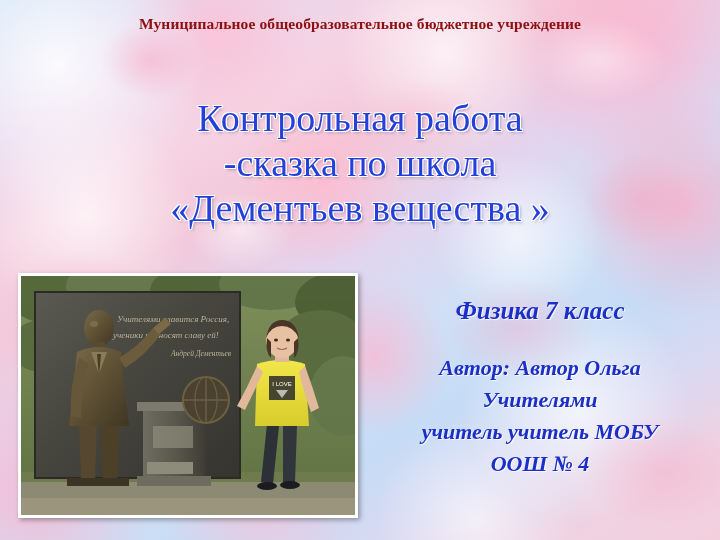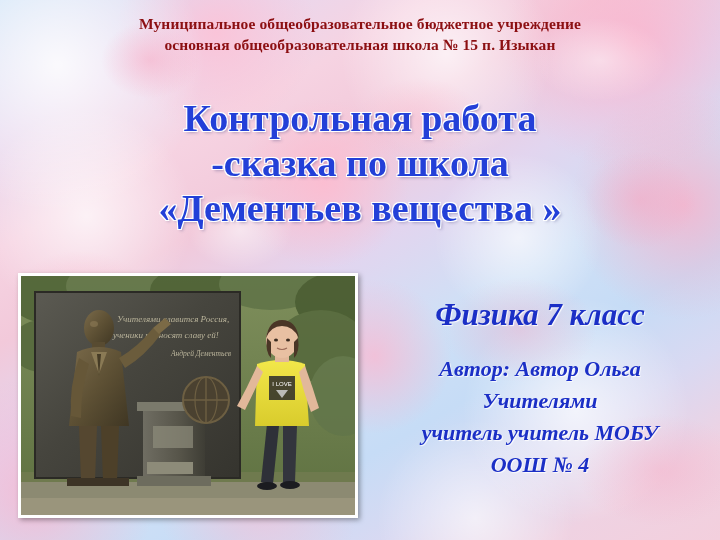--- a/index.html
+++ b/index.html
@@ -87,21 +87,21 @@
     top: 96px;
     left: 50%;
     transform: translateX(-50%);
     width: 700px;
     text-align: center;
     z-index: 5;
   }
   #title .tline {
     display: block;
     font-family: "Liberation Serif", serif;
-    font-weight: bold;
+    font-weight: normal;
     font-size: 38px;
     line-height: 1.18;
     color: #2340d8;
     -webkit-text-stroke: 1.4px #ffffff;
     paint-order: stroke fill;
     text-shadow:
       1px 1px 0 #ffffff,
       -1px 1px 0 #ffffff,
       1px -1px 0 #ffffff,
       -1px -1px 0 #ffffff,
@@ -129,45 +129,44 @@
     top: 296px;
     width: 336px;
     text-align: center;
     z-index: 5;
     color: #1a2fc4;
   }
   #subject {
     font-family: "Liberation Serif", serif;
     font-style: italic;
     font-weight: bold;
-    font-size: 31px;
+    font-size: 25px;
     line-height: 1.2;
     color: #1b2fc6;
     text-shadow: 1px 1px 1px rgba(255,255,255,0.9);
-    margin-bottom: 20px;
+    margin-bottom: 26px;
   }
   #author {
     font-family: "Liberation Serif", serif;
     font-style: italic;
     font-weight: bold;
     font-size: 22px;
     line-height: 1.45;
     color: #1b2fc6;
     text-shadow: 1px 1px 1px rgba(255,255,255,0.9);
   }
   #author .aline { display: block; }
 </style>
 </head>
 <body>
 
 <div id="slide">
 
   <div id="header">
     <span class="line">Муниципальное общеобразовательное бюджетное  учреждение</span>
-    <span class="line">основная  общеобразовательная  школа № 15 п. Изыкан</span>
   </div>
 
   <div id="title">
     <span class="tline">Контрольная работа</span>
     <span class="tline">-сказка по школа</span>
     <span class="tline">«Дементьев вещества »</span>
   </div>
 
   <div id="photo">
     <svg width="334" height="239" viewBox="0 0 334 239">

